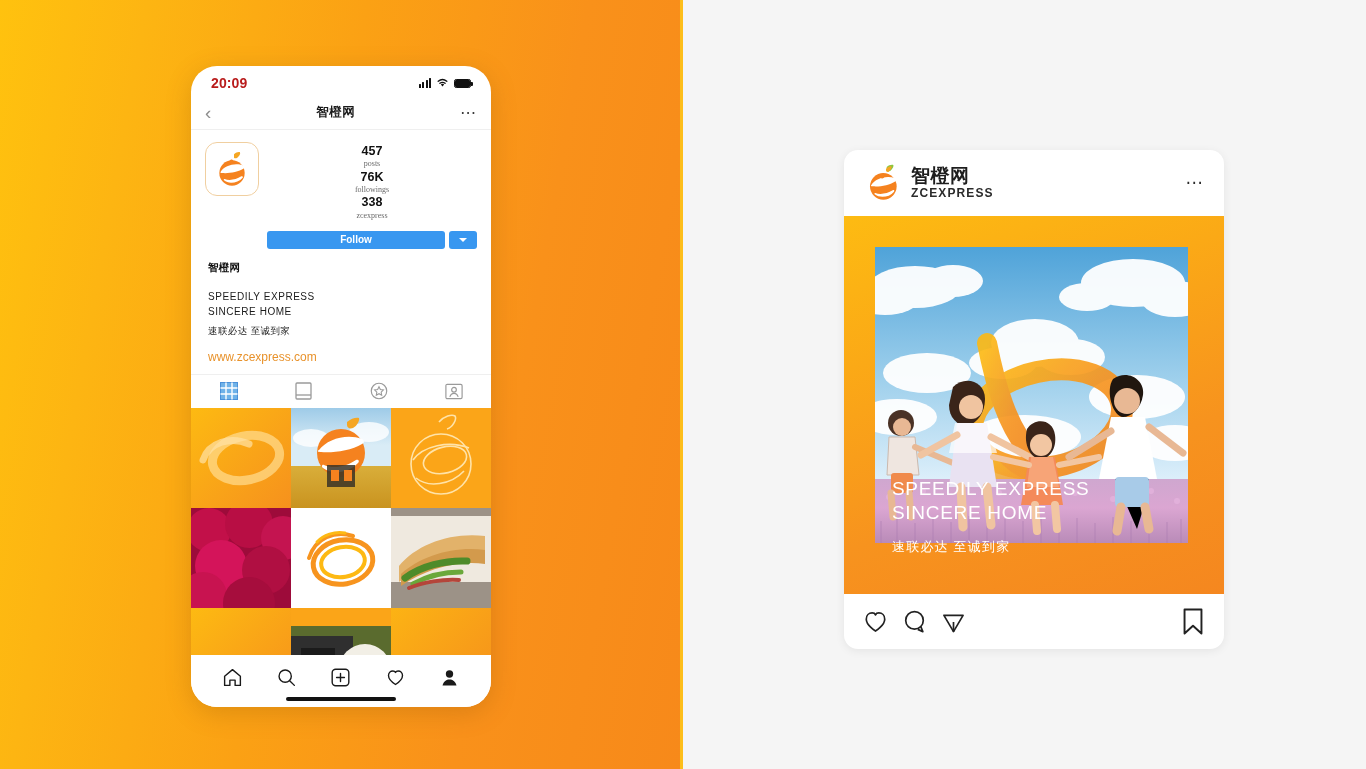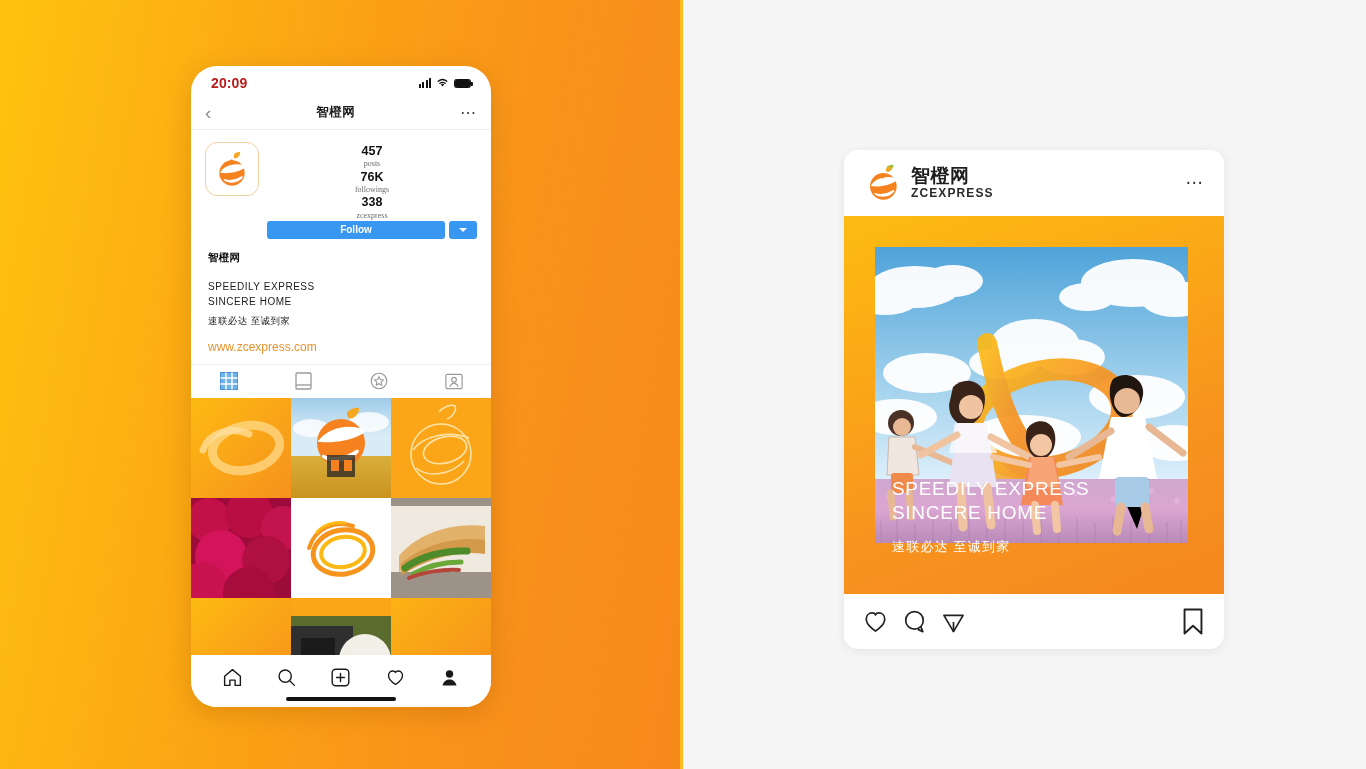--- a/index.html
+++ b/index.html
@@ -65,21 +65,21 @@
     width:54px;height:54px;flex:0 0 54px;border-radius:12px;
     border:1px solid #f0cfa0;background:#fff;
     display:flex;align-items:center;justify-content:center;
     overflow:hidden;
   }
   .stats-wrap{ flex:1; padding-left:8px; }
   .stats{ display:flex; justify-content:space-around; padding-top:2px;flex-direction:column;}
   .stat{ text-align:center; }
   .stat-num{ font-size:12.5px;font-weight:bold;color:#111;line-height:1.15;}
   .stat-lbl{ font-size:8px;color:#6b6b6b;line-height:1.4;font-family:Liberation Serif, serif;}
-  .follow-row{ display:flex; gap:4px; margin-top:0; }
+  .follow-row{ display:flex; gap:4px; margin-top:10px; }
   .follow-btn{
     flex:1;height:18px;background:#3897F0;border-radius:3px;
     display:flex;align-items:center;justify-content:center;
     color:#fff;font-size:10px;font-weight:bold;cursor:pointer;
   }
   .follow-caret{
     width:28px;height:18px;background:#3897F0;border-radius:3px;
     display:flex;align-items:center;justify-content:center;cursor:pointer;
   }
   .follow-caret span{

